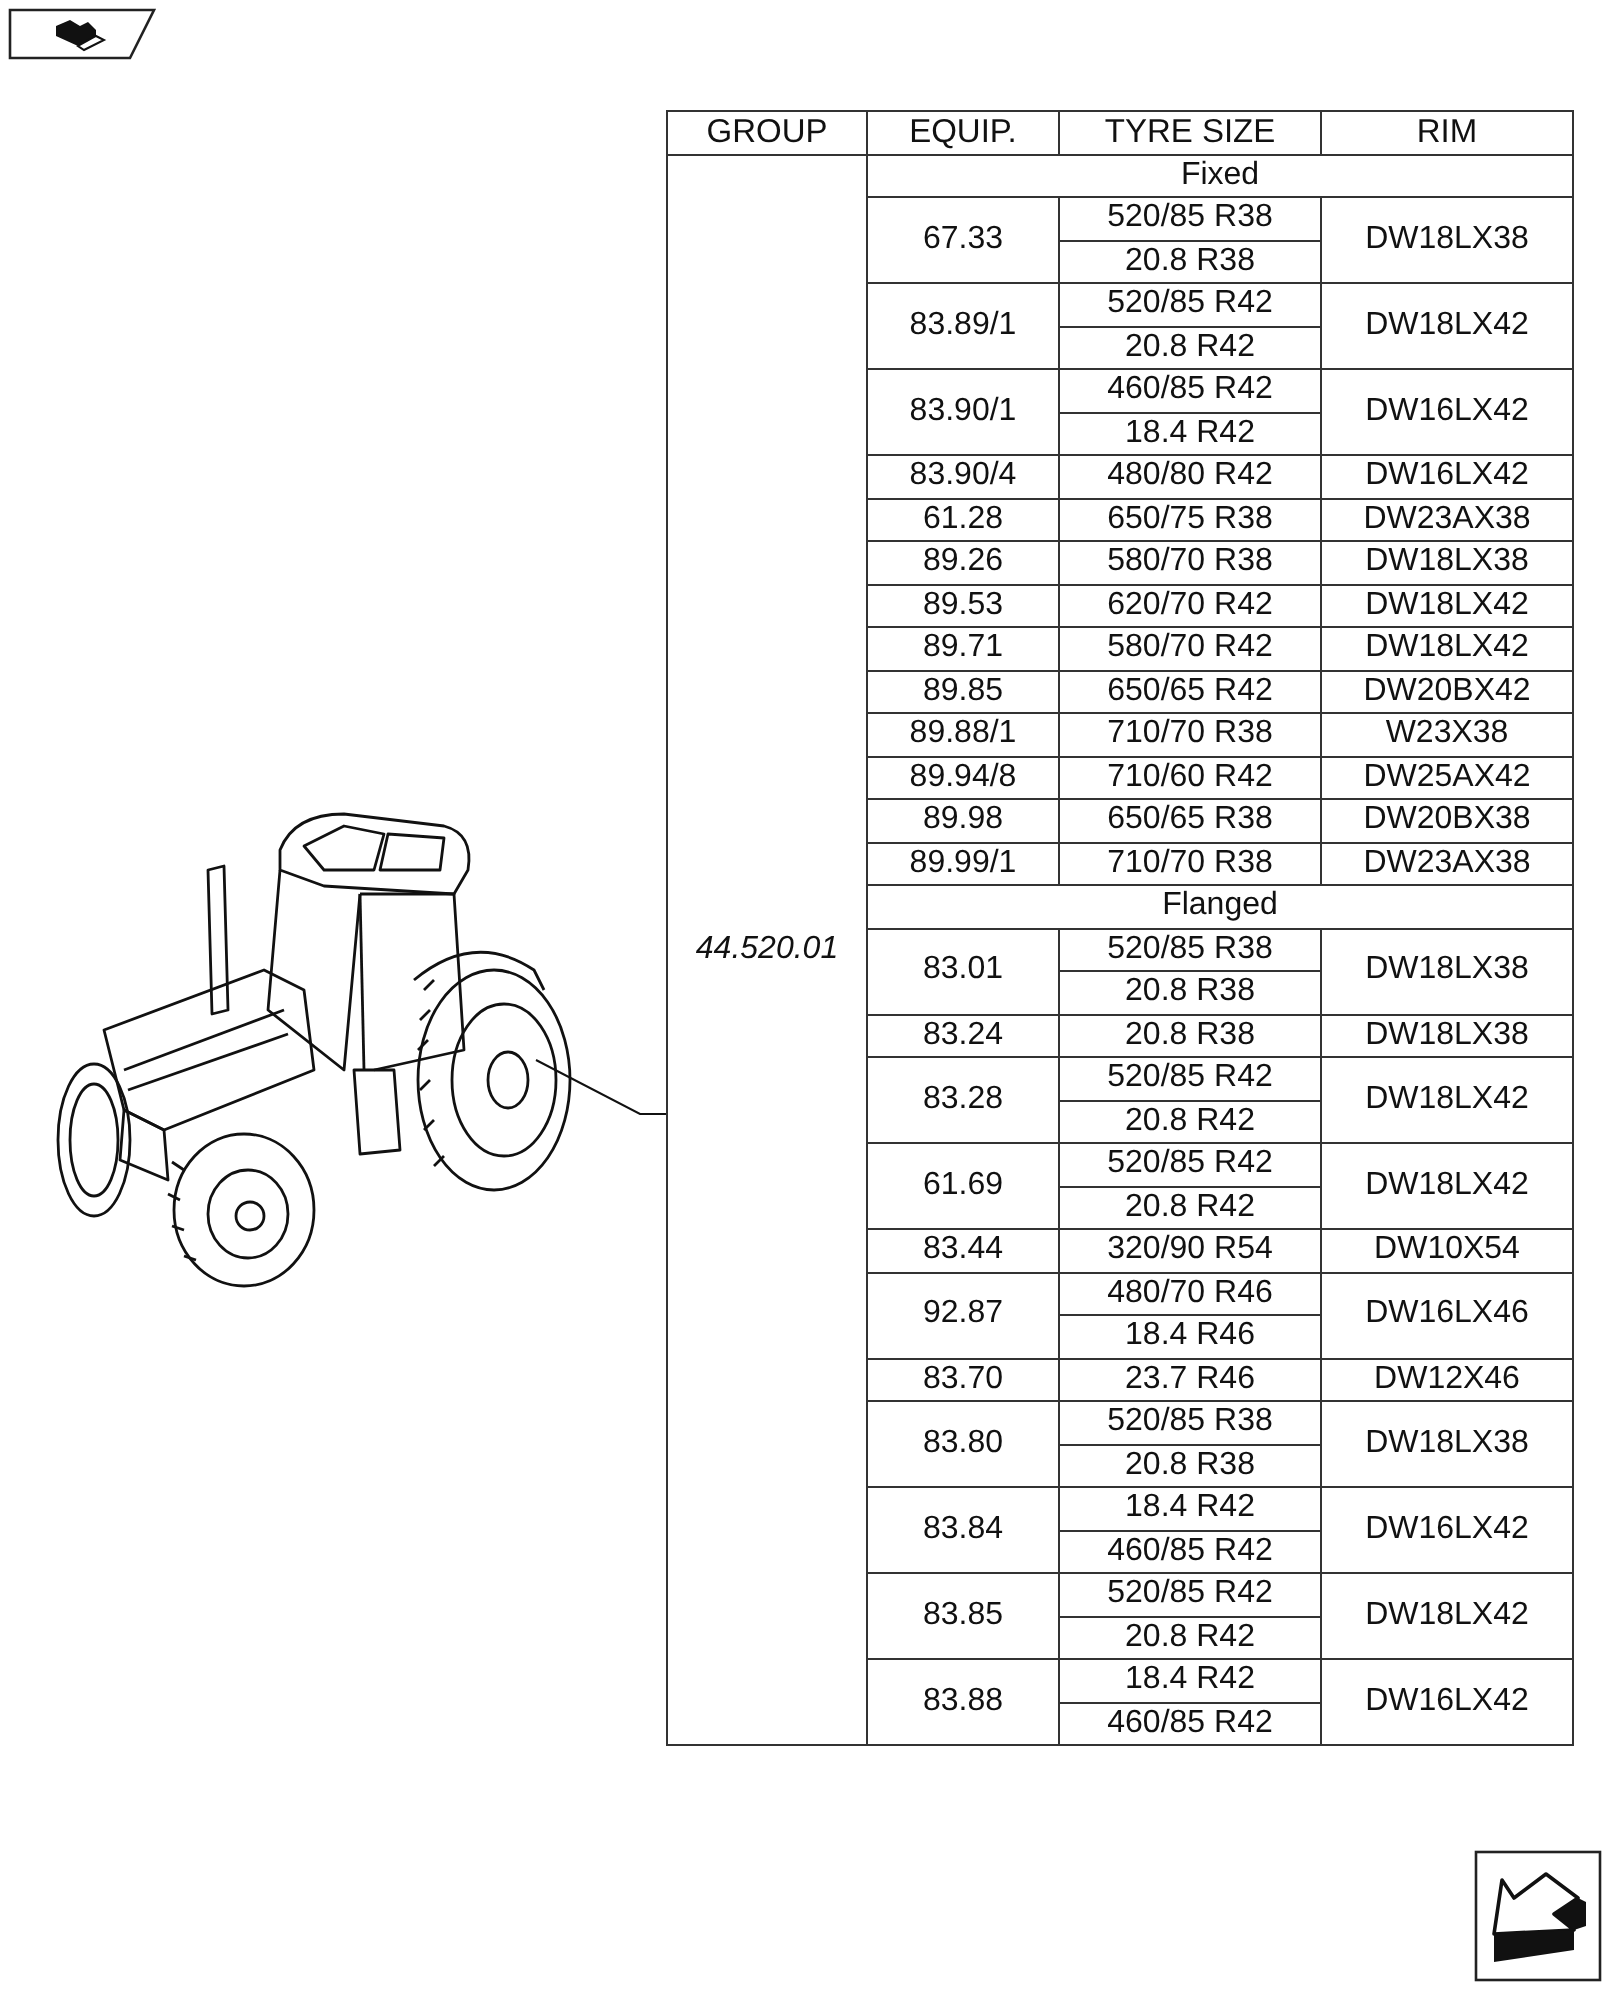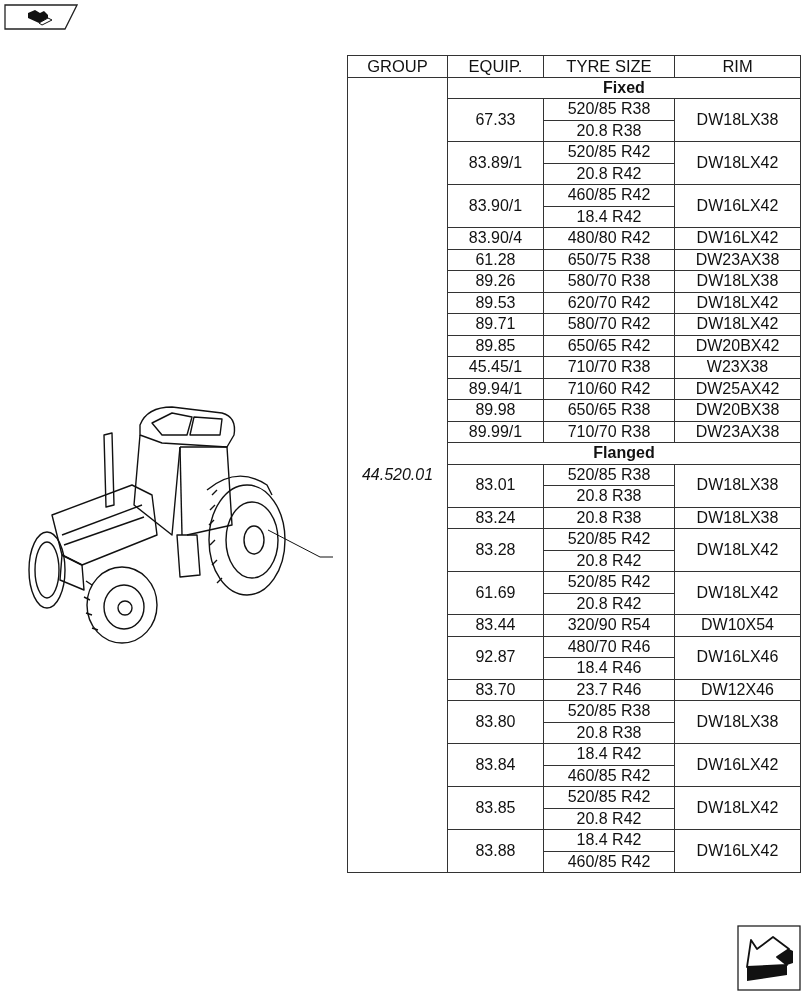--- a/index.html
+++ b/index.html
@@ -1,28 +1,28 @@
 <!DOCTYPE html>
 <html><head>
 <meta charset="utf-8">
 <style>
   html, body { margin:0; padding:0; background:#ffffff; }
   body { width:808px; height:1000px; position:relative; overflow:hidden;
          font-family:"Liberation Sans", sans-serif; color:#111; }
   .nav-tag { position:absolute; left:4px; top:4px; width:74px; height:26px; }
   .illus { position:absolute; left:22px; top:395px; width:300px; height:250px; }
   .leader { position:absolute; left:0; top:0; width:808px; height:1000px; pointer-events:none; }
-  table.parts { position:absolute; left:347px; top:55px; border-collapse:collapse;
+  table.parts { position:absolute; left:333px; top:55px; border-collapse:collapse;
                 table-layout:fixed; width:453px; }
   table.parts td, table.parts th {
     border:1.3px solid #333; padding:0; text-align:center; vertical-align:middle;
     font-size:16px; line-height:20.5px; height:20.5px; font-weight:normal; white-space:nowrap;
   }
   table.parts th { font-size:16.5px; }
-  table.parts td.section { font-weight:bold; }
+  table.parts td.section { font-weight:normal; }
   table.parts td.group { vertical-align:middle;font-style:italic; }
   .next-btn { position:absolute; left:737px; top:925px; width:64px; height:66px; }
 </style>
 </head>
 <body>
 
 <svg class="nav-tag" viewBox="0 0 74 26">
   <polygon points="1,1 73,1 61,25 1,25" fill="#fff" stroke="#222" stroke-width="1.3"></polygon>
   <path d="M24,9 L31,6 L36,9 L40,7 L44,11 L44,14 L35,19 L24,14 Z" fill="#111"></path>
   <path d="M35,19 L44,14 L48,16 L38,21 Z" fill="#fff" stroke="#111" stroke-width="1"></path>
@@ -137,26 +137,26 @@
         <td rowspan="1">89.71</td>
         <td>580/70 R42</td>
         <td rowspan="1">DW18LX42</td>
       </tr>
       <tr>
         <td rowspan="1">89.85</td>
         <td>650/65 R42</td>
         <td rowspan="1">DW20BX42</td>
       </tr>
       <tr>
-        <td rowspan="1">45.45/1</td>
+        <td rowspan="1">89.88/1</td>
         <td>710/70 R38</td>
         <td rowspan="1">W23X38</td>
       </tr>
       <tr>
-        <td rowspan="1">89.94/1</td>
+        <td rowspan="1">89.94/8</td>
         <td>710/60 R42</td>
         <td rowspan="1">DW25AX42</td>
       </tr>
       <tr>
         <td rowspan="1">89.98</td>
         <td>650/65 R38</td>
         <td rowspan="1">DW20BX38</td>
       </tr>
       <tr>
         <td rowspan="1">89.99/1</td>

